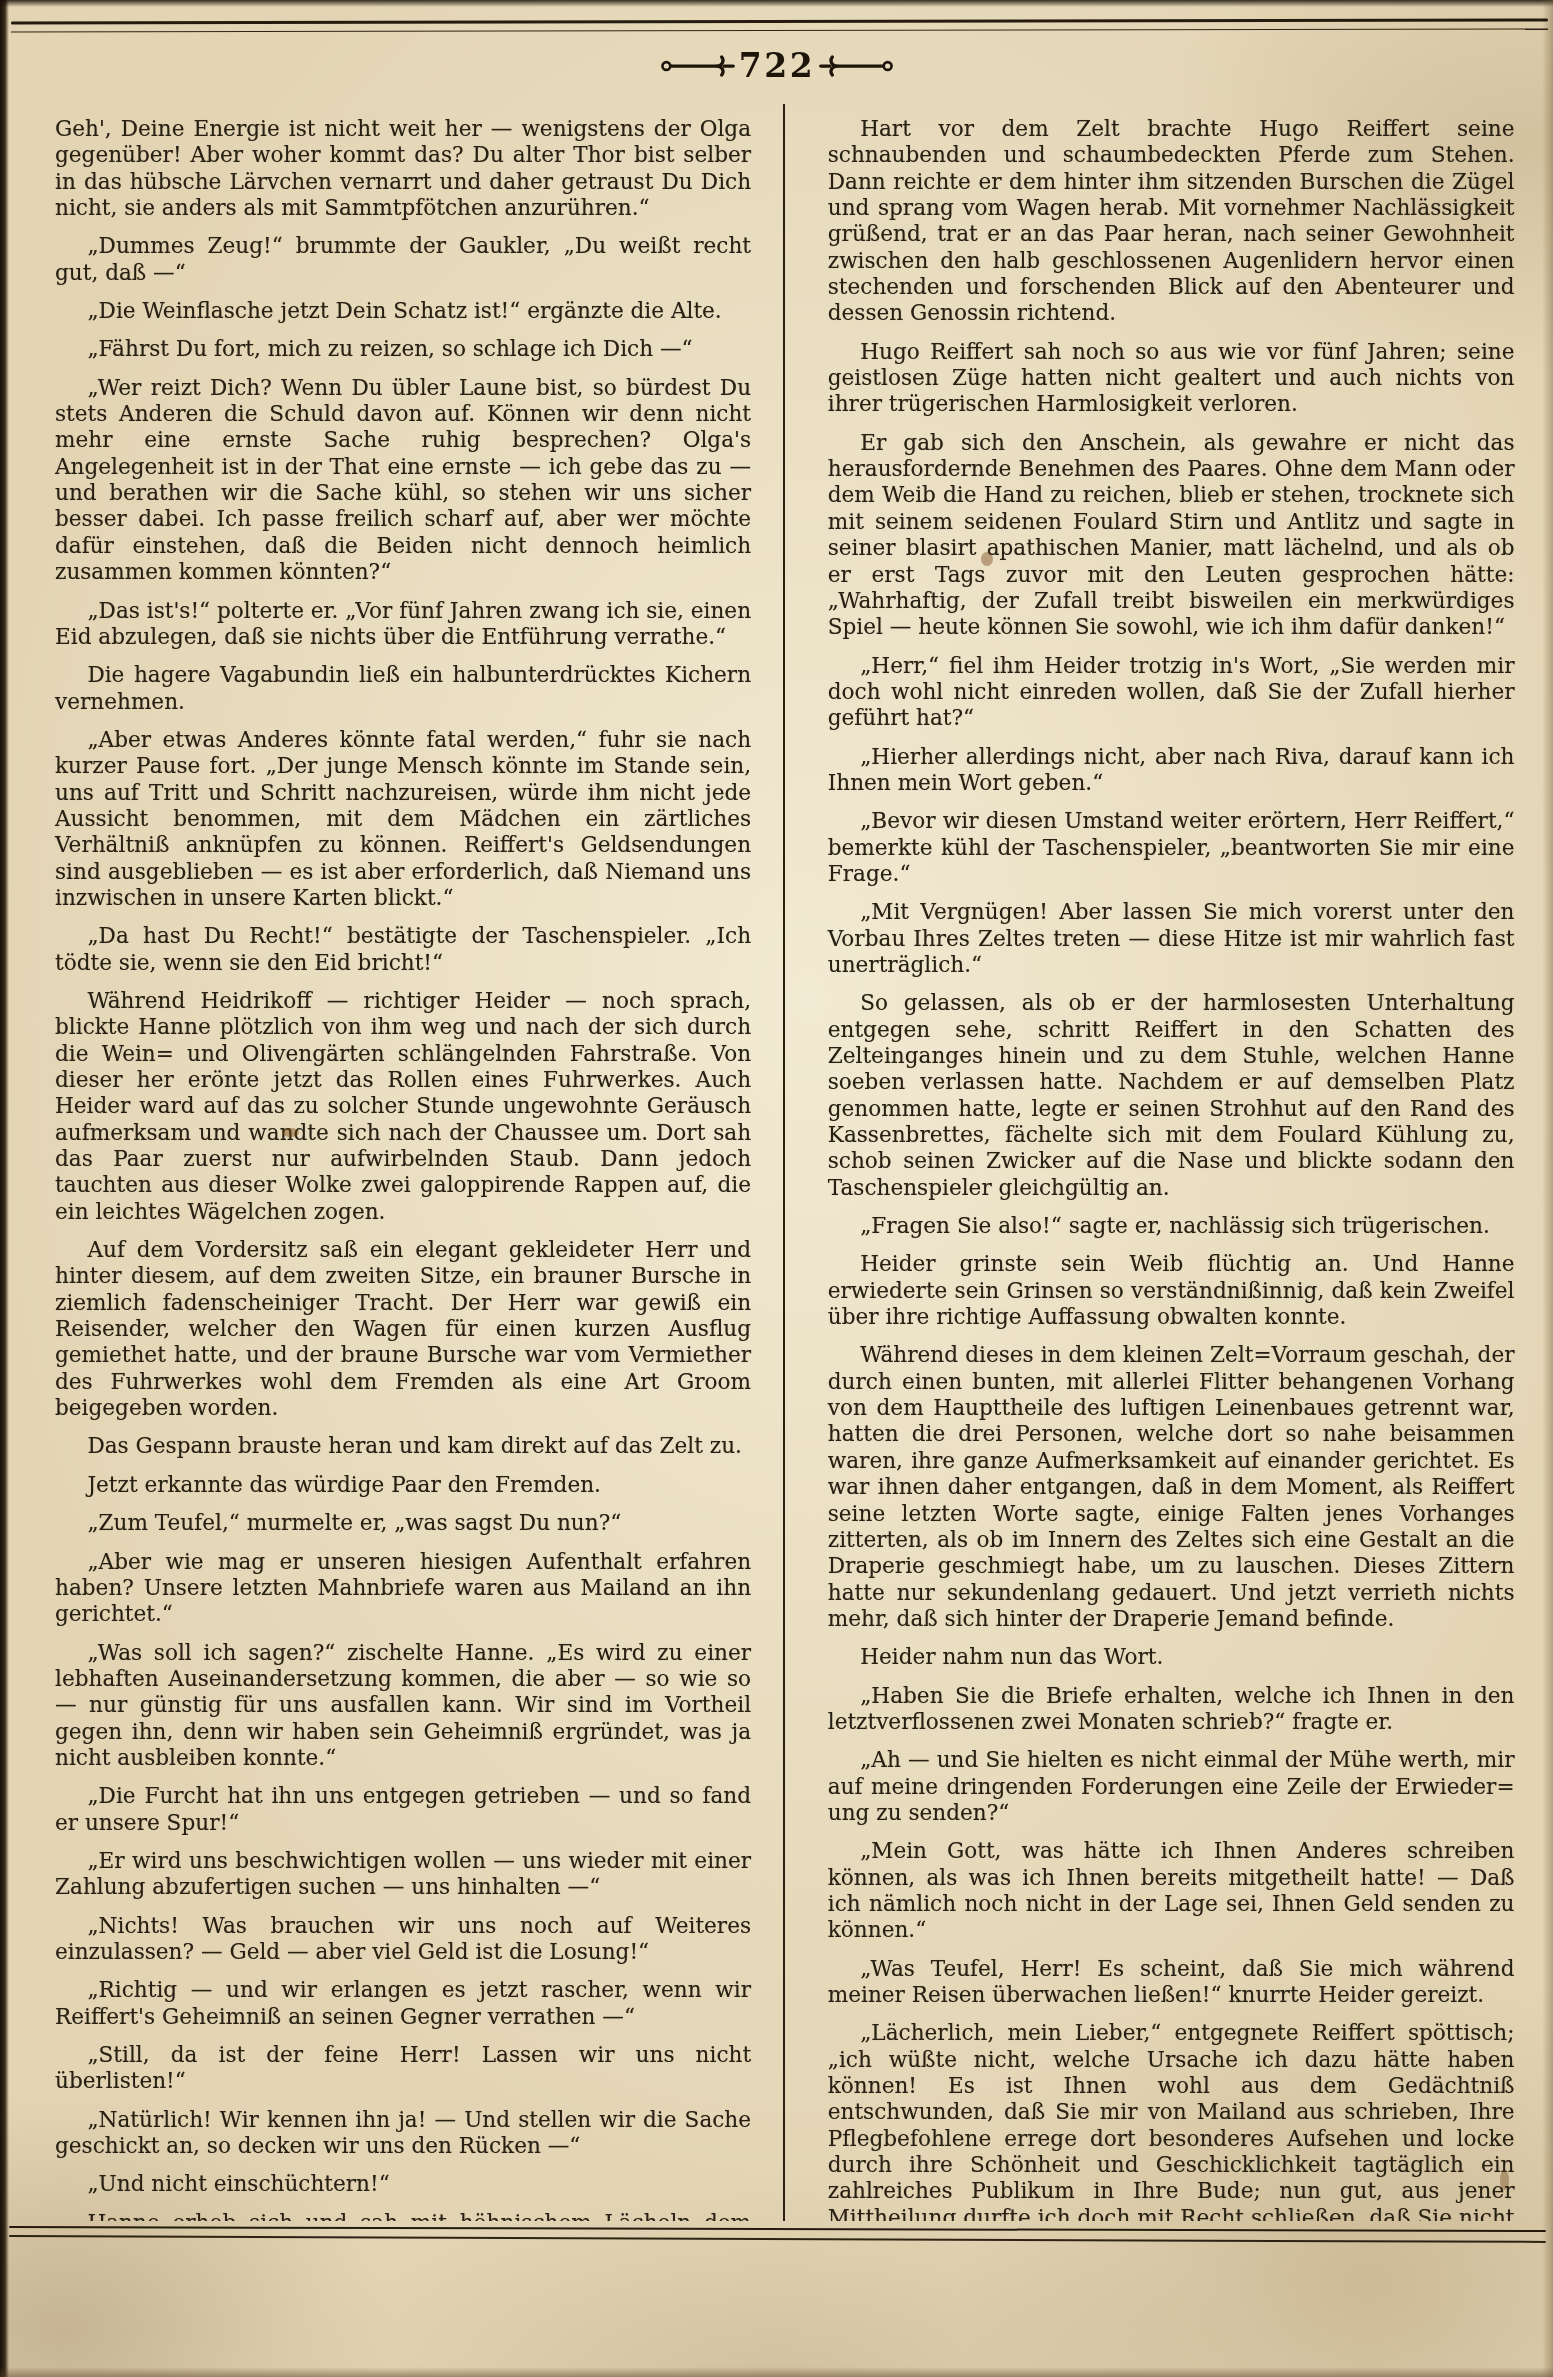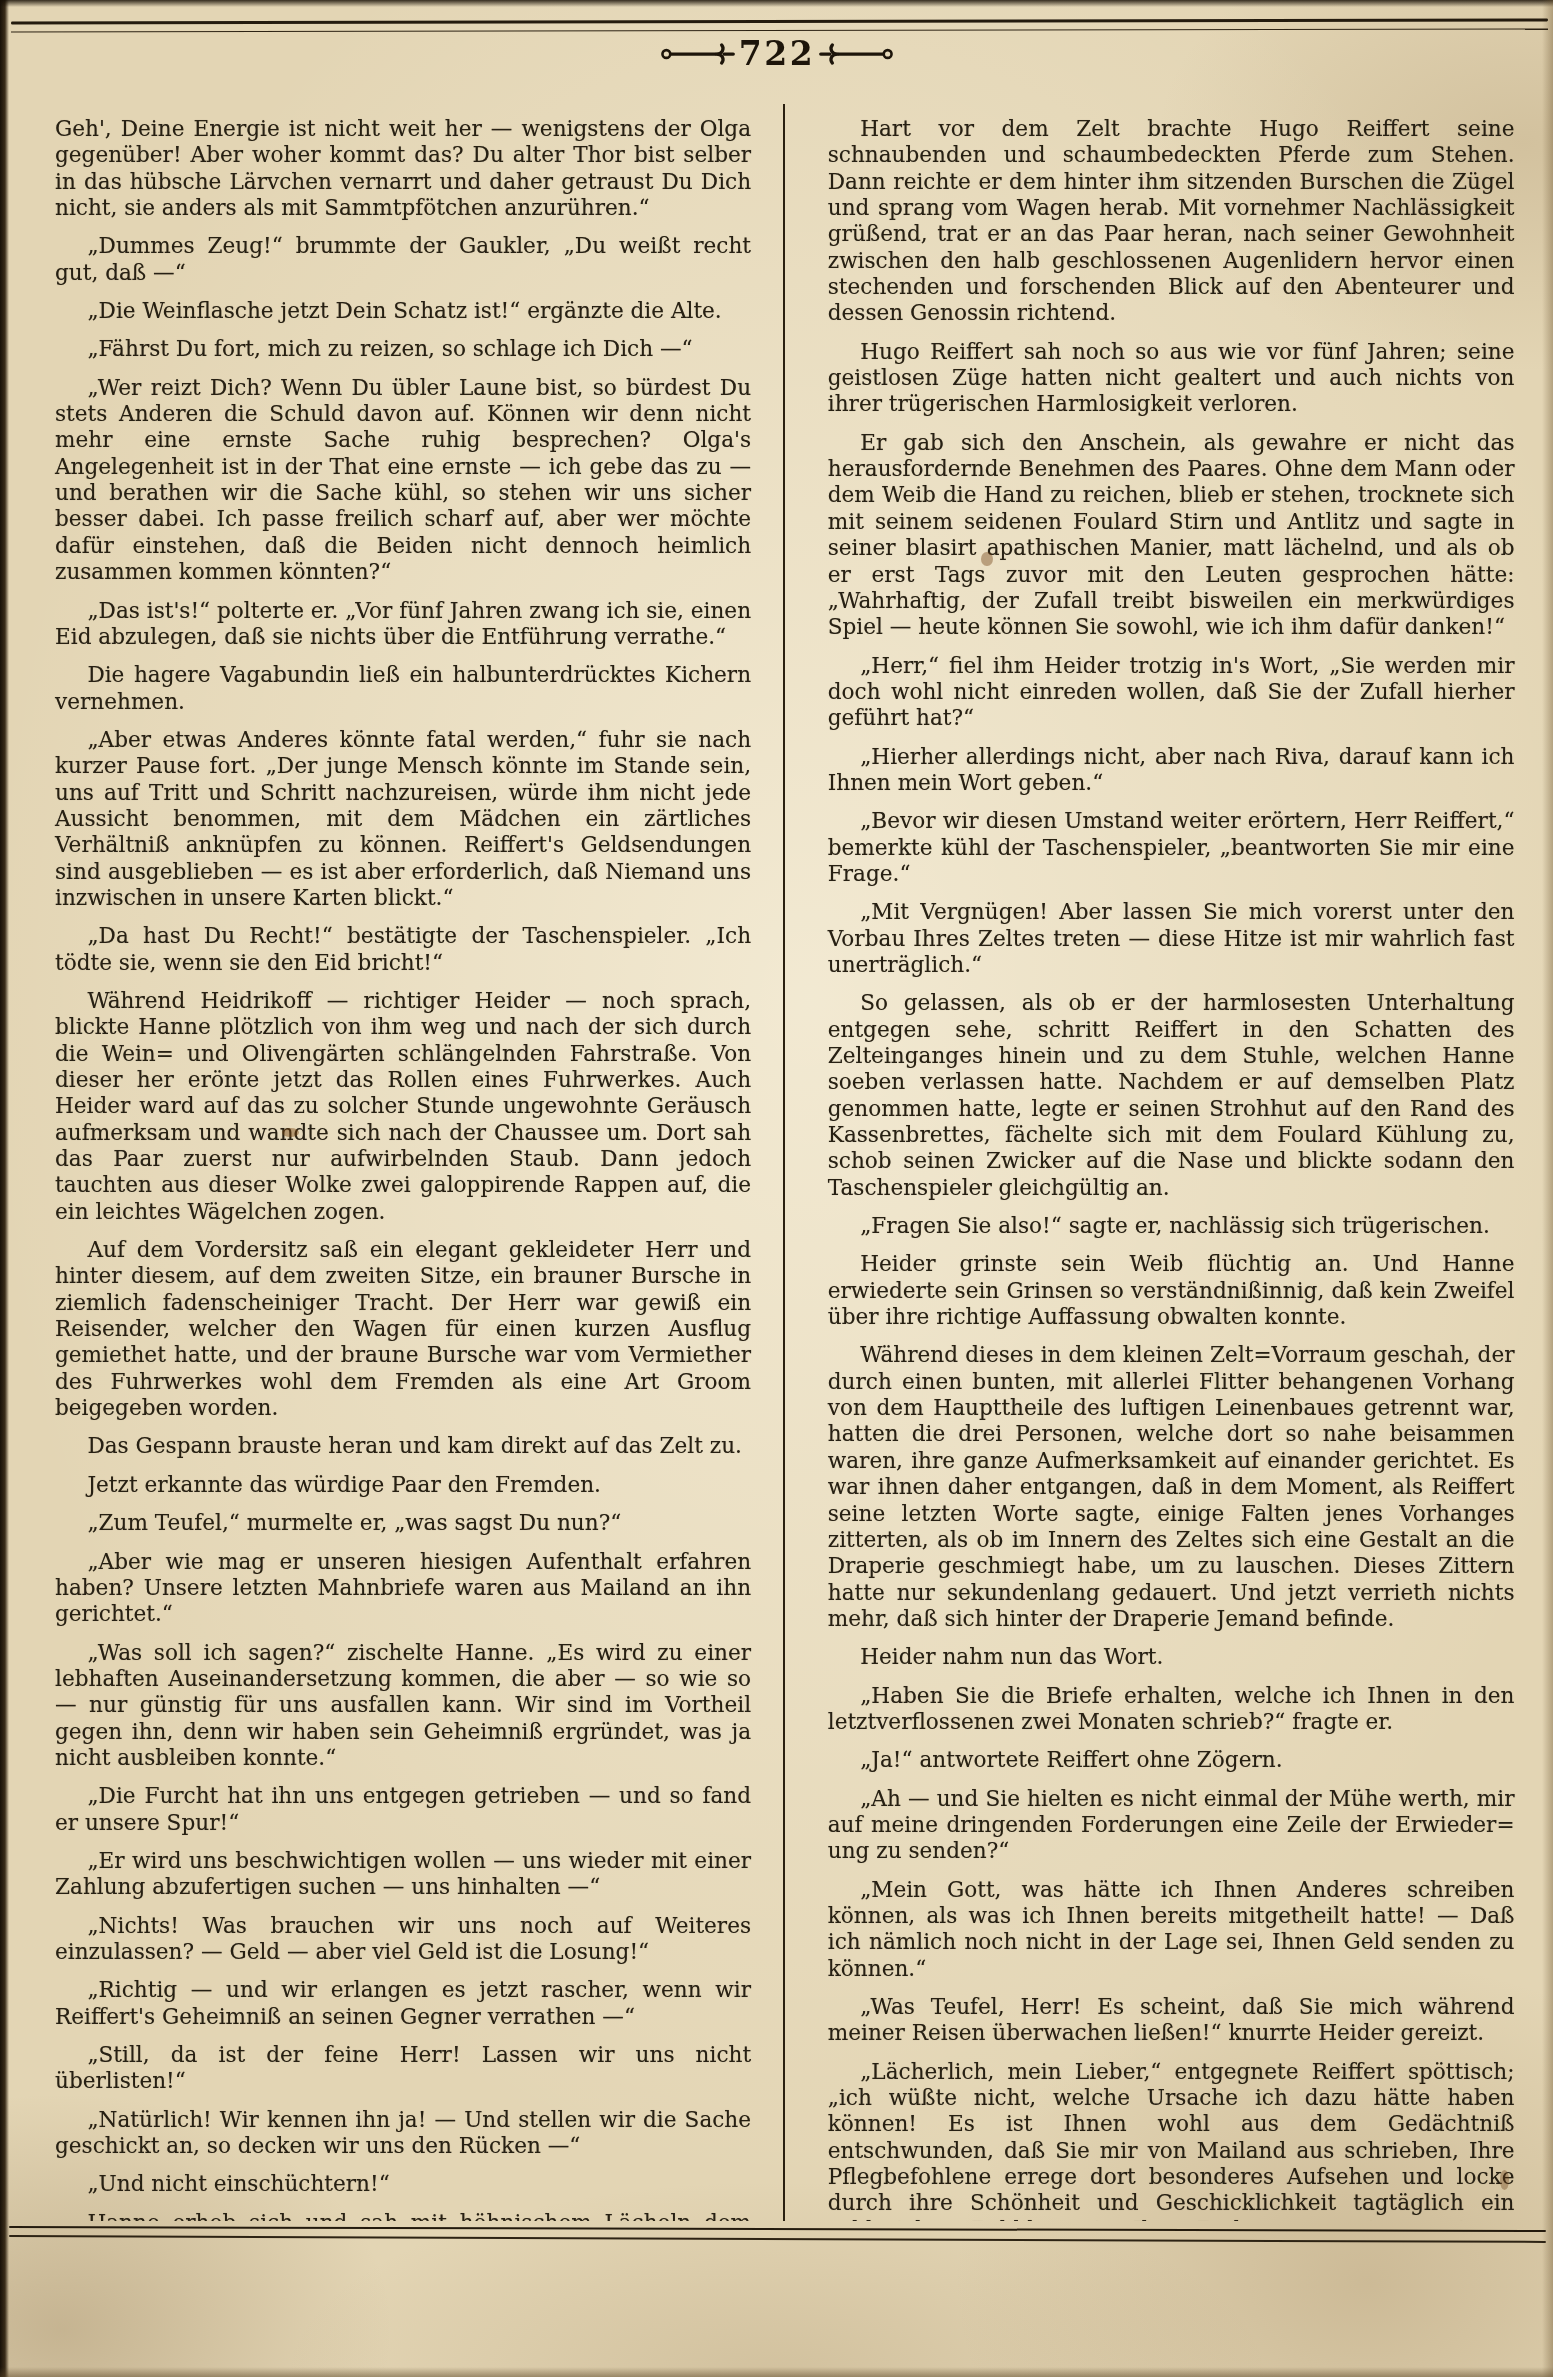--- a/index.html
+++ b/index.html
@@ -26,21 +26,21 @@
   .edge-right{position:absolute;right:0;top:0;bottom:0;width:11.8px;
     background:linear-gradient(270deg,rgba(110,88,52,.45),rgba(110,88,52,0));}
   .edge-bottom{position:absolute;left:0;bottom:0;right:0;height:10.5px;
     background:linear-gradient(0deg,rgba(90,70,40,.5),rgba(90,70,40,0));}
 
   
   .header-rule-1{position:absolute;left:10.5px;right:6.6px;top:20.3px;height:2.6px;
     background:#241b0e;transform:rotate(-0.12deg);border-radius:1.3px;}
   .header-rule-2{position:absolute;left:10.5px;right:6.6px;top:29.5px;height:1.3px;
     background:#2d2314;transform:rotate(-0.12deg);}
-  .pageno-row{position:absolute;top:34px;left:0;right:0;height:39px;
+  .pageno-row{position:absolute;top:46px;left:0;right:0;height:39px;
     display:flex;align-items:center;justify-content:center;}
   .page-number{font-size:33px;font-weight:bold;letter-spacing:2.6px;color:#1d150a;}
   .ornament svg{display:block;}
 
   
   .columns{position:absolute;top:104px;left:43px;right:27.5px;bottom:156px;
     display:flex;}
   .col{width:50%;box-sizing:border-box;overflow:hidden;}
   .col-left{padding-right:19.7px;border-right:2px solid #2a2010;}
   .col-right{padding-left:31px;}
@@ -125,21 +125,20 @@
         <p class="para">„Herr,“ fiel ihm Heider trotzig in's Wort, „Sie werden mir doch wohl nicht einreden wollen, daß Sie der Zufall hierher geführt hat?“</p>
         <p class="para">„Hierher allerdings nicht, aber nach Riva, darauf kann ich Ihnen mein Wort geben.“</p>
         <p class="para">„Bevor wir diesen Umstand weiter erörtern, Herr Reiffert,“ bemerkte kühl der Taschenspieler, „beantworten Sie mir eine Frage.“</p>
         <p class="para">„Mit Vergnügen! Aber lassen Sie mich vorerst unter den Vorbau Ihres Zeltes treten — diese Hitze ist mir wahrlich fast unerträglich.“</p>
         <p class="para">So gelassen, als ob er der harmlosesten Unterhaltung entgegen sehe, schritt Reiffert in den Schatten des Zelteinganges hinein und zu dem Stuhle, welchen Hanne soeben verlassen hatte. Nachdem er auf demselben Platz genommen hatte, legte er seinen Strohhut auf den Rand des Kassenbrettes, fächelte sich mit dem Foulard Kühlung zu, schob seinen Zwicker auf die Nase und blickte sodann den Taschenspieler gleichgültig an.</p>
         <p class="para">„Fragen Sie also!“ sagte er, nachlässig sich trügerischen.</p>
         <p class="para">Heider grinste sein Weib flüchtig an. Und Hanne erwiederte sein Grinsen so verständnißinnig, daß kein Zweifel über ihre richtige Auffassung obwalten konnte.</p>
         <p class="para">Während dieses in dem kleinen Zelt=Vorraum geschah, der durch einen bunten, mit allerlei Flitter behangenen Vorhang von dem Haupttheile des luftigen Leinenbaues getrennt war, hatten die drei Personen, welche dort so nahe beisammen waren, ihre ganze Aufmerksamkeit auf einander gerichtet. Es war ihnen daher entgangen, daß in dem Moment, als Reiffert seine letzten Worte sagte, einige Falten jenes Vorhanges zitterten, als ob im Innern des Zeltes sich eine Gestalt an die Draperie geschmiegt habe, um zu lauschen. Dieses Zittern hatte nur sekundenlang gedauert. Und jetzt verrieth nichts mehr, daß sich hinter der Draperie Jemand befinde.</p>
         <p class="para">Heider nahm nun das Wort.</p>
         <p class="para">„Haben Sie die Briefe erhalten, welche ich Ihnen in den letztverflossenen zwei Monaten schrieb?“ fragte er.</p>
-        <p class="para">„Ja!“ antwortete Reiffert ohne Zögern.</p>
         <p class="para">„Ah — und Sie hielten es nicht einmal der Mühe werth, mir auf meine dringenden Forderungen eine Zeile der Erwieder= ung zu senden?“</p>
         <p class="para">„Mein Gott, was hätte ich Ihnen Anderes schreiben können, als was ich Ihnen bereits mitgetheilt hatte! — Daß ich nämlich noch nicht in der Lage sei, Ihnen Geld senden zu können.“</p>
         <p class="para">„Was Teufel, Herr! Es scheint, daß Sie mich während meiner Reisen überwachen ließen!“ knurrte Heider gereizt.</p>
         <p class="para">„Lächerlich, mein Lieber,“ entgegnete Reiffert spöttisch; „ich wüßte nicht, welche Ursache ich dazu hätte haben können! Es ist Ihnen wohl aus dem Gedächtniß entschwunden, daß Sie mir von Mailand aus schrieben, Ihre Pflegbefohlene errege dort besonderes Aufsehen und locke durch ihre Schönheit und Geschicklichkeit tagtäglich ein zahlreiches Publikum in Ihre Bude; nun gut, aus jener Mittheilung durfte ich doch mit Recht schließen, daß Sie nicht in Geldverlegenheiten seien —“</p>
         <p class="para">„Gleichviel,“ weit der Schausteller trotzig hin, „mit unserer Vereinbarung konnte das doch nichts zu schaffen haben!“</p>
       </div>
   </div>
 
   <div class="footer-rule-1"></div>
   <div class="footer-rule-2"></div>

